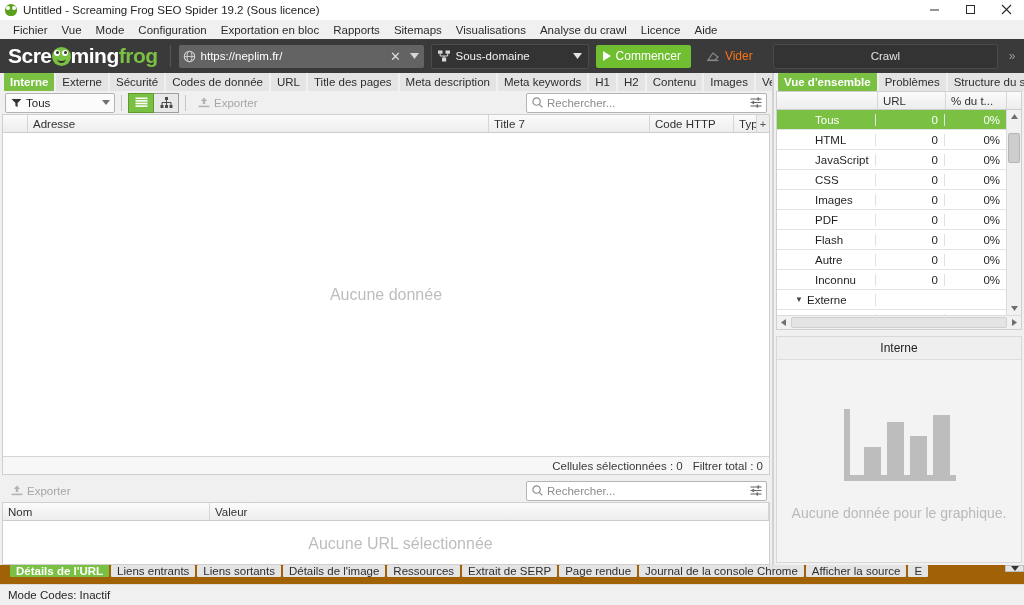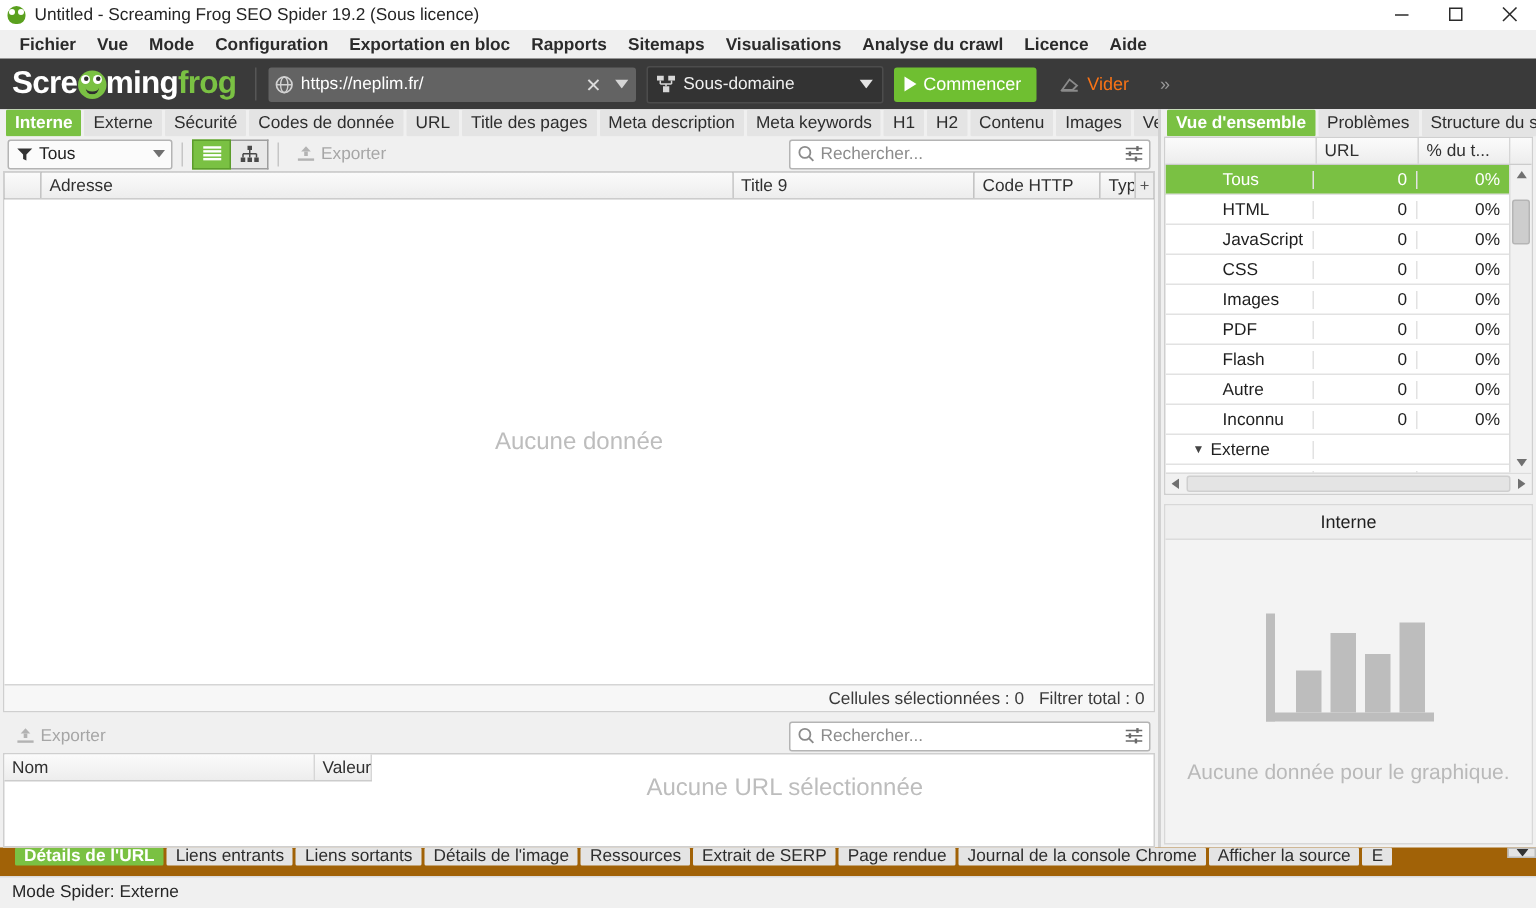--- a/index.html
+++ b/index.html
@@ -76,21 +76,20 @@
     align-items: center;
     padding-left: 6px;
     flex: 0 0 auto;
   }
   .menu-item {
     padding: 2px 7px;
     font-size: 11.5px;
     color: #2b2b2b;
     white-space: nowrap;
     line-height: 14px;
-    font-weight: bold;
   }
 
   
   .toolbar {
     height: 34px;
     background: #3a3a3a;
     display: flex;
     align-items: center;
     flex: 0 0 auto;
   }
@@ -464,21 +463,21 @@
     height: 23px;
     display:flex;align-items:center;
     padding: 0 5px;
     flex:0 0 auto;
   }
   .bp-table {
     flex:1 1 auto;
     background:#ffffff;
     border:1px solid #cfcfcf;
     margin: 0 2px;
-    display:flex;flex-direction:row;
+    display:flex;flex-direction:column;
     min-height:0;
     position:relative;
   }
   .bp-thead { display:flex; height:17px; flex:0 0 auto; border-bottom:1px solid #ccc;}
   .bp-th {
     display:flex;align-items:center;
     padding-left:5px;
     font-size:11.5px;color:#303030;
     background:linear-gradient(#fbfbfb,#ededed);
     border-right:1px solid #d6d6d6;
@@ -773,20 +772,23 @@
     </div>
 
     <div class="btn-clear">
       <svg width="14" height="11" viewBox="0 0 14 11">
         <path d="M2 9 L7 2 L12 6 L9 9 Z" fill="none" stroke="#8a8a8a" stroke-width="1.2"></path>
         <line x1="1.5" y1="9.5" x2="12.5" y2="9.5" stroke="#8a8a8a" stroke-width="1.2"></line>
       </svg>
       <span>Vider</span>
     </div>
 
+    <div class="crawl-field">
+      <span>Crawl</span>
+    </div>
 
     <div class="tb-expand">»</div>
   </div>
 
   <div class="body-split">
 
     <div class="left-col">
 
       <div class="tabstrip">
         <div class="tab active">Interne</div>
@@ -875,21 +877,21 @@
               <rect x="6.5" y="7.4" width="1.6" height="3.2" fill="#6a6a6a"></rect>
             </svg>
           </span>
         </div>
       </div>
 
       <div class="table-wrap">
         <div class="thead">
           <div class="th gutter"></div>
           <div class="th addr">Adresse</div>
-          <div class="th title1">Title 9</div>
+          <div class="th title1">Title 7</div>
           <div class="th http">Code HTTP</div>
           <div class="th type">Type de</div>
           <div class="th-plus">+</div>
         </div>
         <div class="tbody">
           <div class="empty-msg">Aucune donnée</div>
         </div>
         <div class="table-status">
           <span>Cellules sélectionnées : 0</span>
           <span>Filtrer total : 0</span>
@@ -1129,17 +1131,17 @@
       <div class="tab">Afficher la source</div>
       <div class="tab">E</div>
       <div class="tab-more">
         <svg width="8" height="5" viewBox="0 0 8 5">
             <polygon points="0,0 8,0 4,5" fill="#333"></polygon>
           </svg>
       </div>
     </div>
 
     <div class="statusbar">
-      <span>Mode Spider: Externe</span>
+      <span>Mode Codes: Inactif</span>
     </div>
   </div>
 
 </div>
 
 </body></html>

